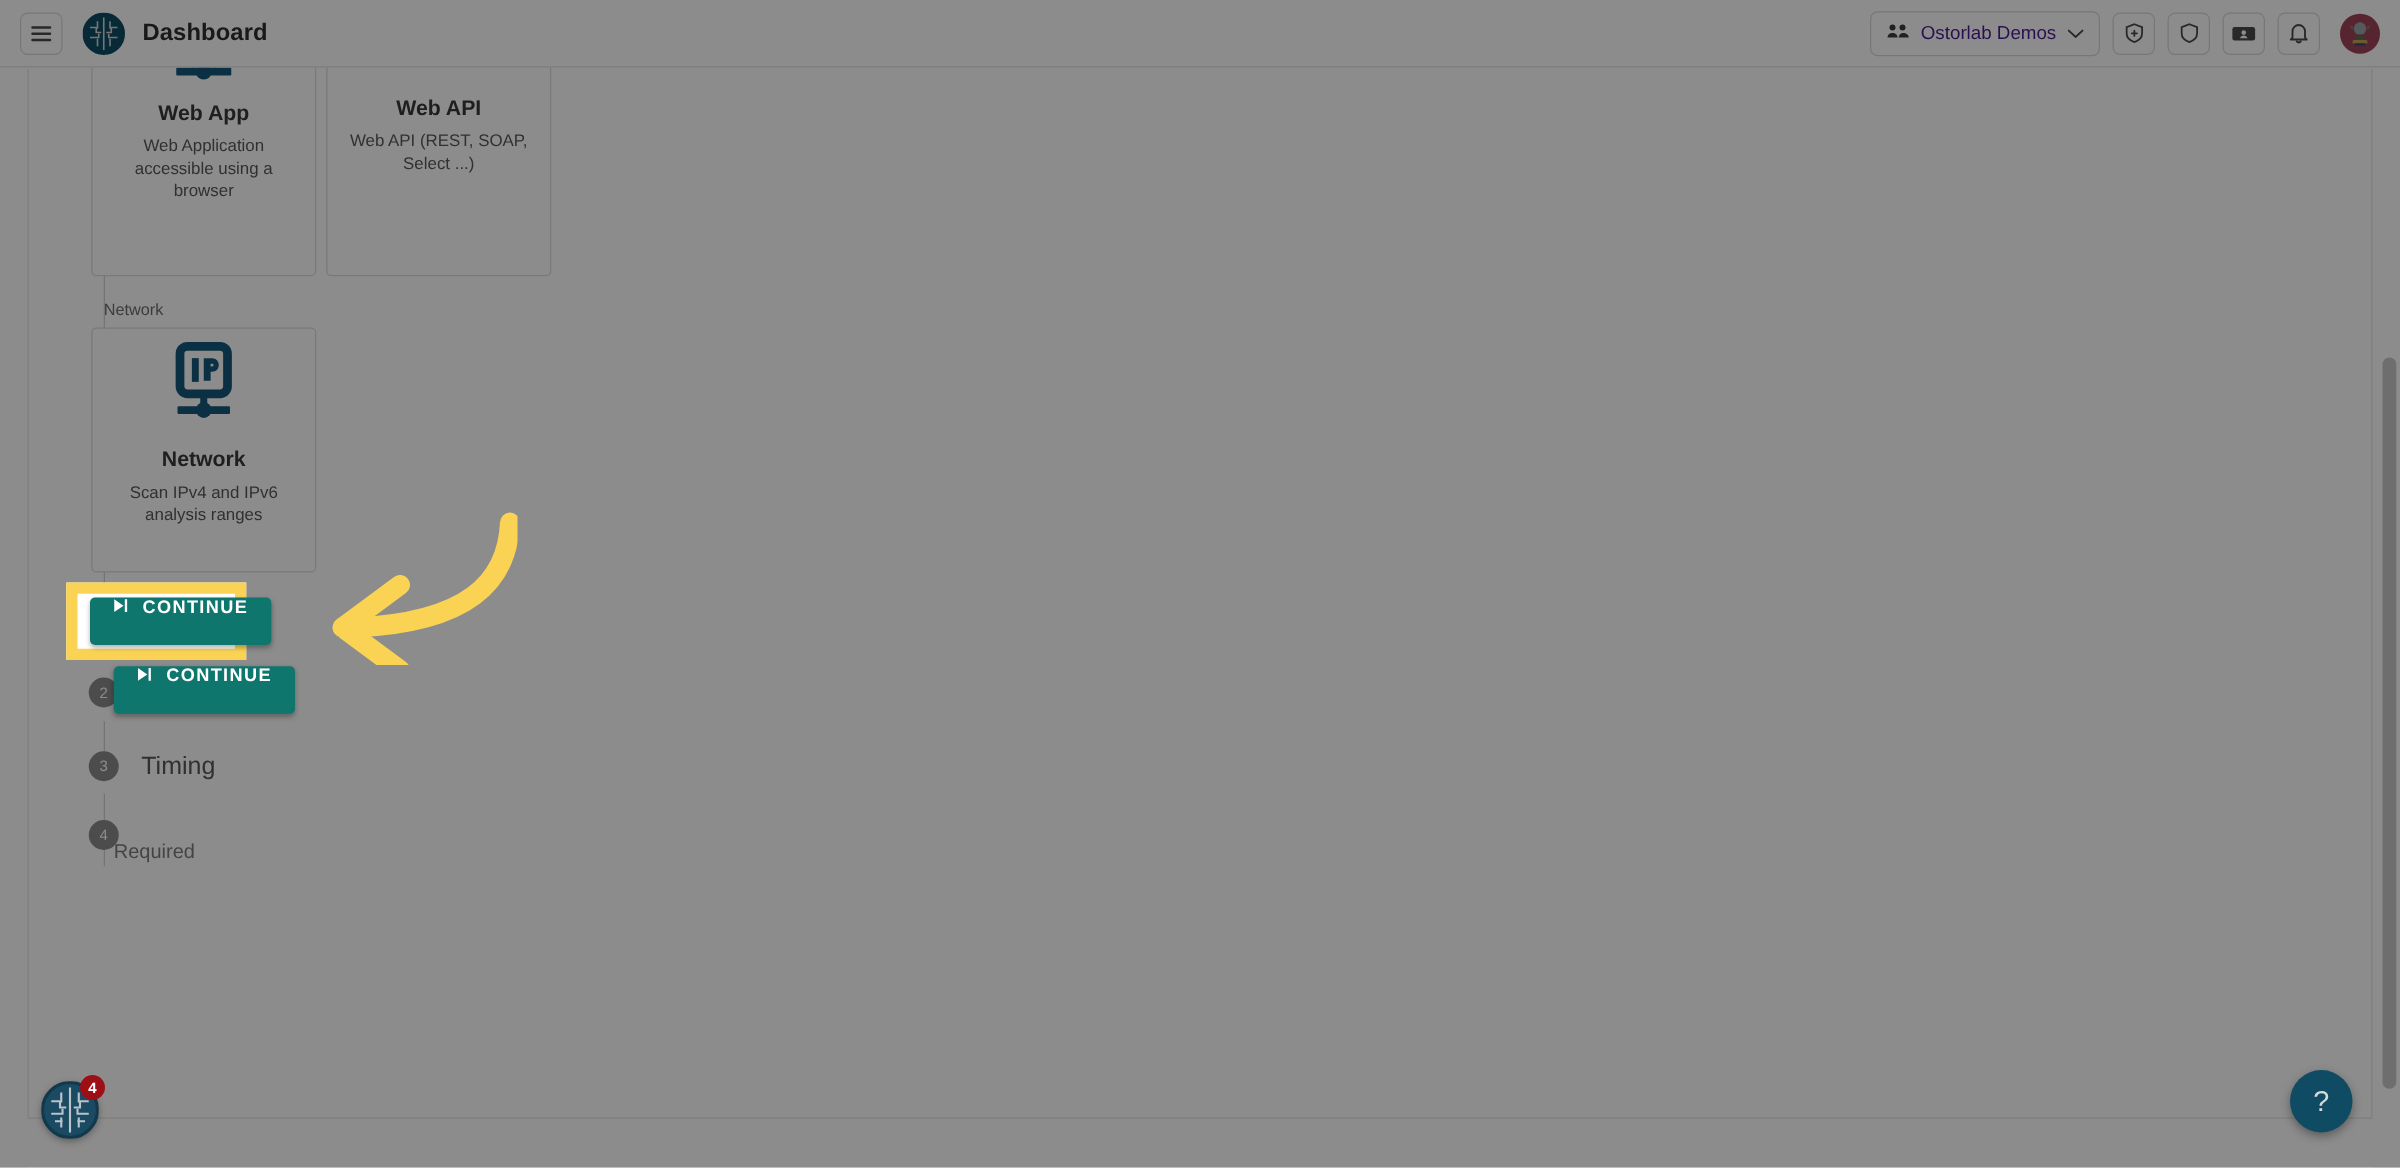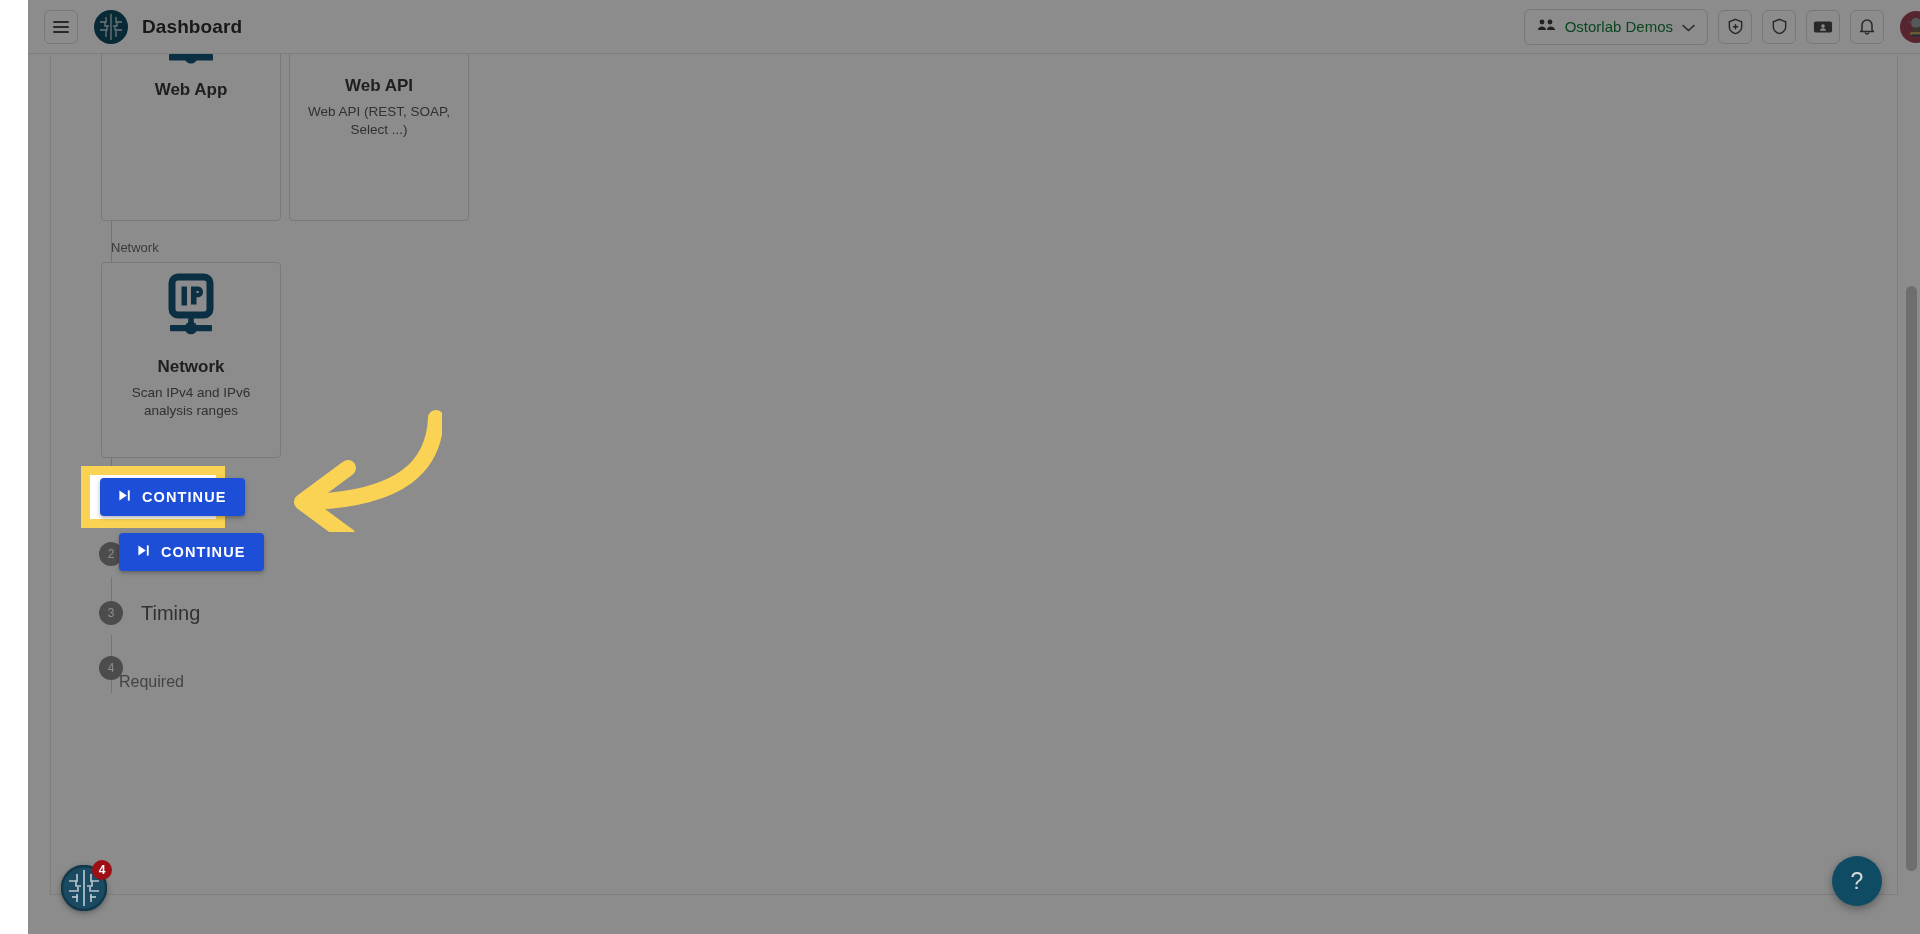--- a/index.html
+++ b/index.html
@@ -7,21 +7,20 @@
     width: 1920px; height: 934px;
     overflow: hidden;
     font-family: "Liberation Sans", sans-serif;
     background: #ffffff;
   }
 
   
   #page {
     position: absolute; inset: 0;
     background: #ffffff;
-    margin-left: 28px;
   }
 
   
   #appbar {
     position: absolute; top: 0; left: 0;
     width: 1920px; height: 54px;
     background: #ffffff;
     border-bottom: 1px solid #e3e3e3;
     display: flex; align-items: center;
     z-index: 6;
@@ -50,21 +49,21 @@
 
   #appbar-right {
     margin-left: auto; margin-right: 16px;
     display: flex; align-items: center; gap: 10px;
   }
   .org-switcher {
     height: 36px; padding: 0 12px;
     border: 1px solid #d9d9d9; border-radius: 6px;
     background: #fff; cursor: pointer;
     display: flex; align-items: center; gap: 9px;
-    font-size: 15px; color: #15803d;
+    font-size: 15px; color: #4c1d95;
   }
   .icon-btn {
     width: 34px; height: 34px;
     border: 1px solid #d9d9d9; border-radius: 6px;
     background: #fff; cursor: pointer;
     display: flex; align-items: center; justify-content: center;
   }
   .avatar {
     width: 32px; height: 32px; border-radius: 50%;
     background: #9e4458; margin-left: 6px;
@@ -112,22 +111,22 @@
   }
   .card-desc {
     font-size: 13.5px; color: #595959; line-height: 18px;
     text-align: center; margin-top: 7px; padding: 0 14px;
   }
 
   
   #continue-btn {
     position: absolute;
     left: 68px; top: 478px;
-    height: 38px; padding: 11px 18px;
-    background: #1d4ed8; color: #fff;
+    height: 38px; padding: 0 18px;
+    background: #0f766e; color: #fff;
     border: none; border-radius: 4px;
     font-size: 14.5px; font-weight: 600; letter-spacing: 1.1px;
     display: flex; align-items: flex-start; gap: 11px;
     cursor: pointer;
     box-shadow: 0 2px 4px rgba(0,0,0,.3);
     z-index: 30;
   }
 
   
   .required-hint {
@@ -311,20 +310,21 @@
     <div class="type-card" style="left:50px; top:-62px; width:180px; height:228px;">
       <span class="card-icon">
         <svg width="62" height="62" viewBox="0 0 62 62" fill="#14587a">
           <path d="M31 4a22 22 0 1 0 0 44 22 22 0 0 0 0-44zm0 4.2c2.9 0 5.6 4.5 6.9 11.3H24.1C25.4 12.7 28.1 8.2 31 8.2zM19.9 19.5c1.2-5.5 3.2-9.6 5.6-11-3.6 1.1-6.7 3.4-8.9 6.4h-4.4a18 18 0 0 1 3.7-4.1 18 18 0 0 0-4.8 8.7zM9.2 23.7h9.9c-.2 1.9-.3 3.9-.3 6s.1 4.1.3 6H9.2a18 18 0 0 1 0-12zm14.1 0h15.4c.2 1.9.3 3.9.3 6s-.1 4.1-.3 6H23.3c-.2-1.9-.3-3.9-.3-6s.1-4.1.3-6zm19.6 0h9.9a18 18 0 0 1 0 12h-9.9c.2-1.9.3-3.9.3-6s-.1-4.1-.3-6zm8.2-4.2h-8.8c-1-4.7-2.6-8.6-4.7-11a18.2 18.2 0 0 1 13.5 11zM24.1 39.9h13.8C36.6 46.7 33.9 51.2 31 51.2s-5.6-4.5-6.9-11.3zm-4.3 0c1 4.7 2.6 8.6 4.7 11a18.2 18.2 0 0 1-13.5-11zm22.4 0h8.8a18.2 18.2 0 0 1-13.5 11c2.1-2.4 3.7-6.3 4.7-11z"></path>
           <rect x="27.4" y="42" width="7.2" height="10"></rect>
           <rect x="9" y="50" width="44" height="6.4" rx="1"></rect>
           <circle cx="31" cy="53.2" r="6.4"></circle>
         </svg>
       </span>
       <span class="card-title">Web App</span>
+      <span class="card-desc">Web Application accessible using a browser</span>
     </div>
 
     <div class="type-card" style="left:238px; top:-62px; width:180px; height:228px;">
       <span class="card-icon">
         <svg width="86" height="58" viewBox="0 0 86 58">
           <text x="43" y="45" text-anchor="middle" font-family="'DejaVu Sans Mono', monospace" font-size="44" font-weight="700" fill="#14587a" letter-spacing="-1">API</text>
         </svg>
       </span>
       <span class="card-title">Web API</span>
       <span class="card-desc">Web API (REST, SOAP, Select ...)</span>

